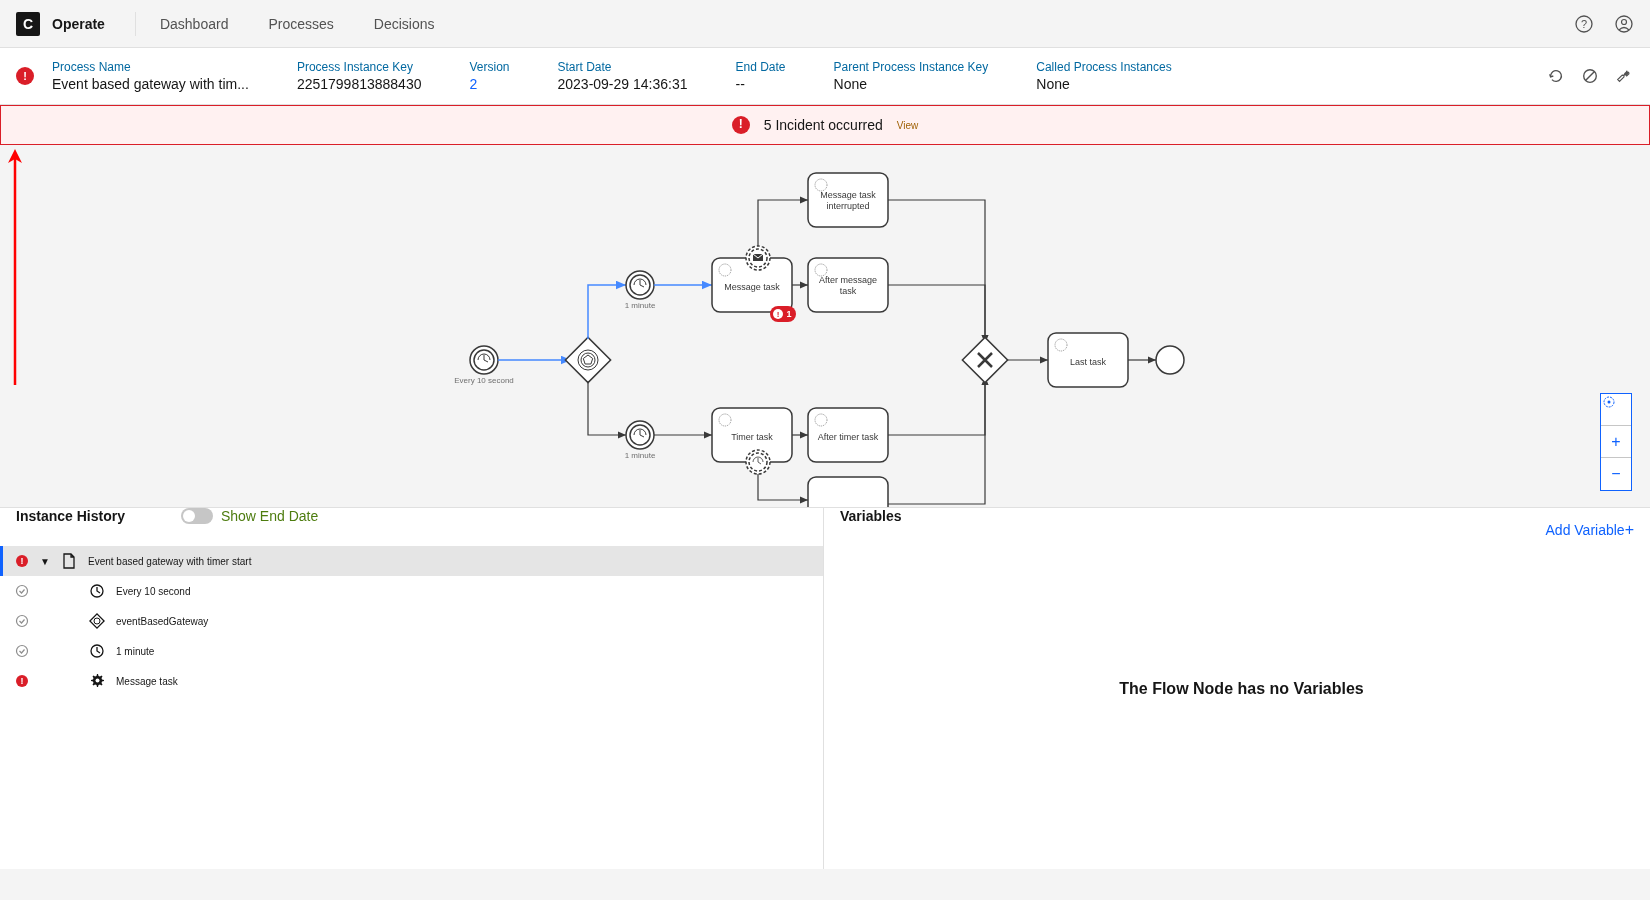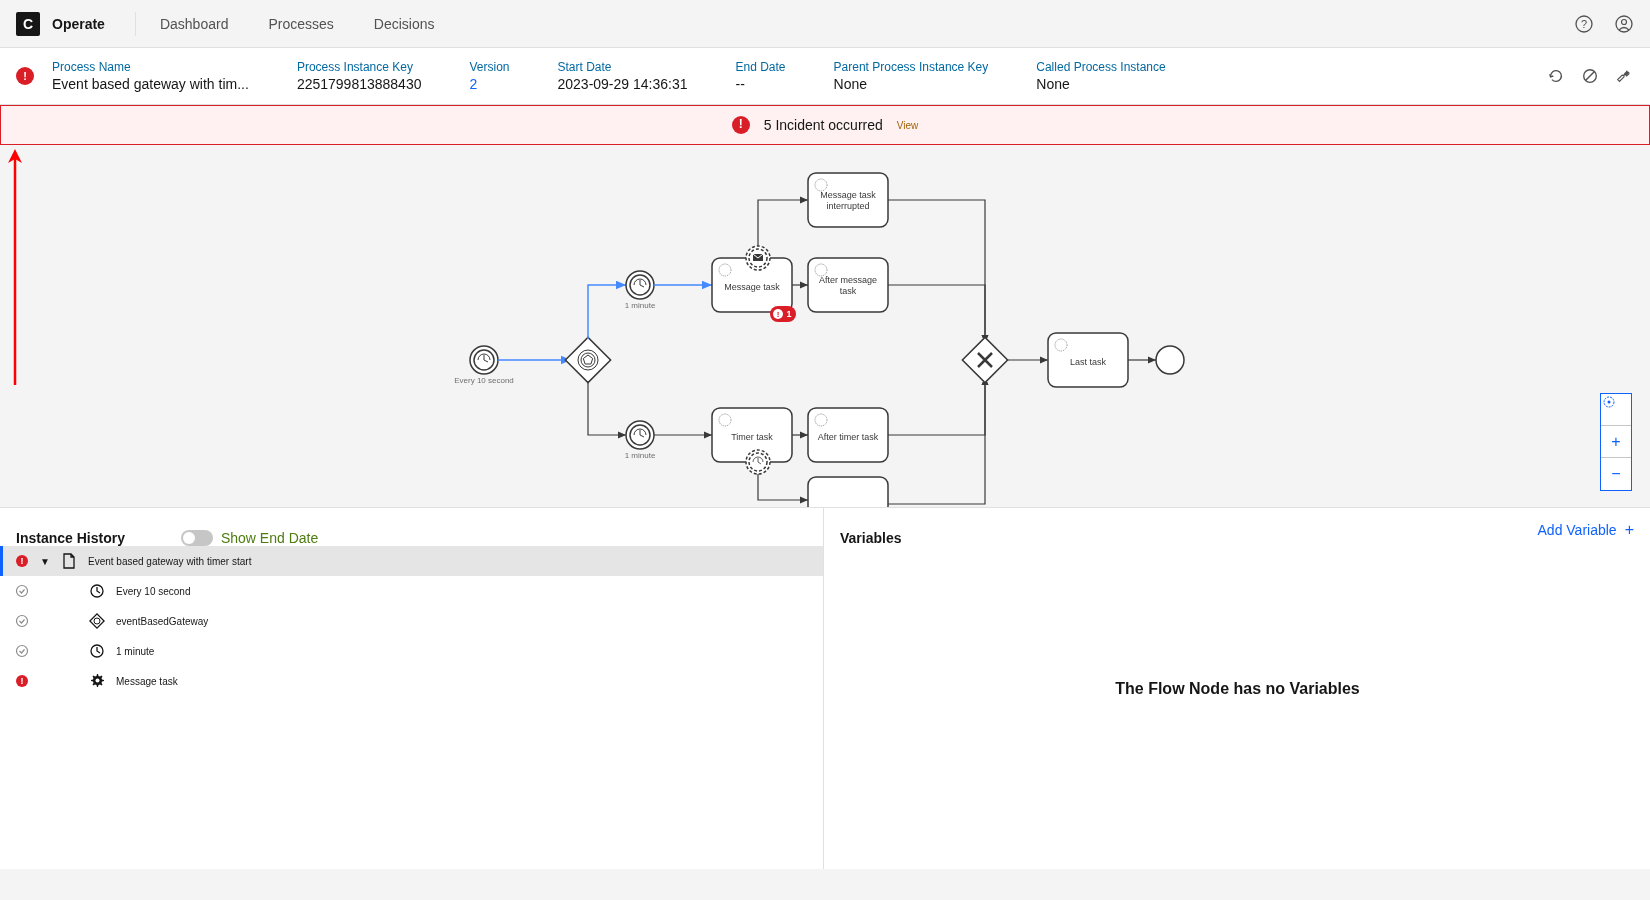--- a/index.html
+++ b/index.html
@@ -36,38 +36,38 @@
 .diagram svg { position:absolute; left:0; top:0; }
 .zoom-ctrl { position:absolute; right:18px; bottom:16px; width:32px; border:1px solid #0f62fe; background:#fff; }
 .zoom-btn { height:32px; display:flex; align-items:center; justify-content:center; border-bottom:1px solid #c6c6c6; color:#0f62fe; cursor:pointer; font-size:16px;}
 .zoom-btn:last-child { border-bottom:none;}
 .arrow-overlay { position:absolute; right:22px; top:0; }
 
 
 .panels { display:flex; height:362px; background:#fff; border-top:1px solid #e0e0e0;}
 .panel-left { width:824px; border-right:1px solid #e0e0e0; display:flex; flex-direction:column;}
 .panel-right { flex:1; display:flex; }
-.panel-hdr { display:flex; align-items:flex-end; height:38px; padding:0 16px; gap:8px;}
+.panel-hdr { display:flex; align-items:flex-start; height:38px; padding:0 16px; gap:8px;}
 .panel-title { font-weight:600; font-size:14px;}
 .toggle { width:32px; height:16px; background:#c6c6c6; border-radius:8px; position:relative; cursor:pointer;}
 .toggle::after { content:""; width:12px; height:12px; background:#fff; border-radius:50%; position:absolute; left:2px; top:2px;}
 .toggle-label { font-size:14px; color:#4d7c0f;}
 
 .tree { overflow:auto;}
 .tree-row { display:flex; align-items:center; height:30px; padding-left:14px; gap:10px; cursor:pointer;}
 .tree-row.selected { background:#e5e5e5; border-left:3px solid #0f62fe; padding-left:11px;}
 .tree-status { width:16px; height:16px; display:flex; align-items:center; justify-content:center; flex-shrink:0;}
 .tree-chevron { width:10px; text-align:center; color:#161616; font-size:10px;}
 .tree-icon { width:18px; height:18px; display:flex; align-items:center; justify-content:center; flex-shrink:0;}
 .tree-label { font-size:10px;}
 .tree-indent { width:38px; flex-shrink:0;}
 
 .vars-body { flex:1; display:flex; align-items:center; justify-content:center;}
 .vars-empty { font-weight:700; font-size:16px;margin-left:36px;}
-.vars-footer { height:44px; display:flex; align-items:center; padding:0 16px; gap:8px;}
+.vars-footer { height:44px; display:flex; align-items:center; padding:0 16px; }
 .add-var { color:#0f62fe; cursor:pointer; font-size:14px;}
 .plus-ic { color:#0f62fe; font-size:16px; cursor:pointer;}
 
 
 .task-box { fill:#fff; stroke:#393939; stroke-width:1.5; rx:8; ry:8;}
 .task-text { font-size:9px; fill:#393939; text-anchor:middle;}
 .event-circle { fill:#fff; stroke:#393939; stroke-width:1.5;}
 .label-text { font-size:8px; fill:#6f6f6f; text-anchor:middle;}
 .flow-line { stroke:#393939; stroke-width:1.2; fill:none; marker-end:url(#arrowhead);}
 .flow-line-blue { stroke:#4589ff; stroke-width:1.5; fill:none; marker-end:url(#arrowblue);}
@@ -121,21 +121,21 @@
     </div>
   <div class="meta-col">
       <div class="meta-label">End Date</div>
       <div class="meta-value">--</div>
     </div>
   <div class="meta-col">
       <div class="meta-label">Parent Process Instance Key</div>
       <div class="meta-value">None</div>
     </div>
   <div class="meta-col">
-      <div class="meta-label">Called Process Instance</div>
+      <div class="meta-label">Called Process Instances</div>
       <div class="meta-value">None</div>
     </div>
   <div class="meta-actions">
     <div class="meta-act">
         <svg width="18" height="18" viewBox="0 0 20 20">
           <path d="M4 10 A6 6 0 1 1 5.5 14" fill="none" stroke="#525252" stroke-width="1.5"></path>
           <path d="M3 8 L4 11 L7 10" fill="none" stroke="#525252" stroke-width="1.5"></path>
         </svg>
       </div>
     <div class="meta-act">

